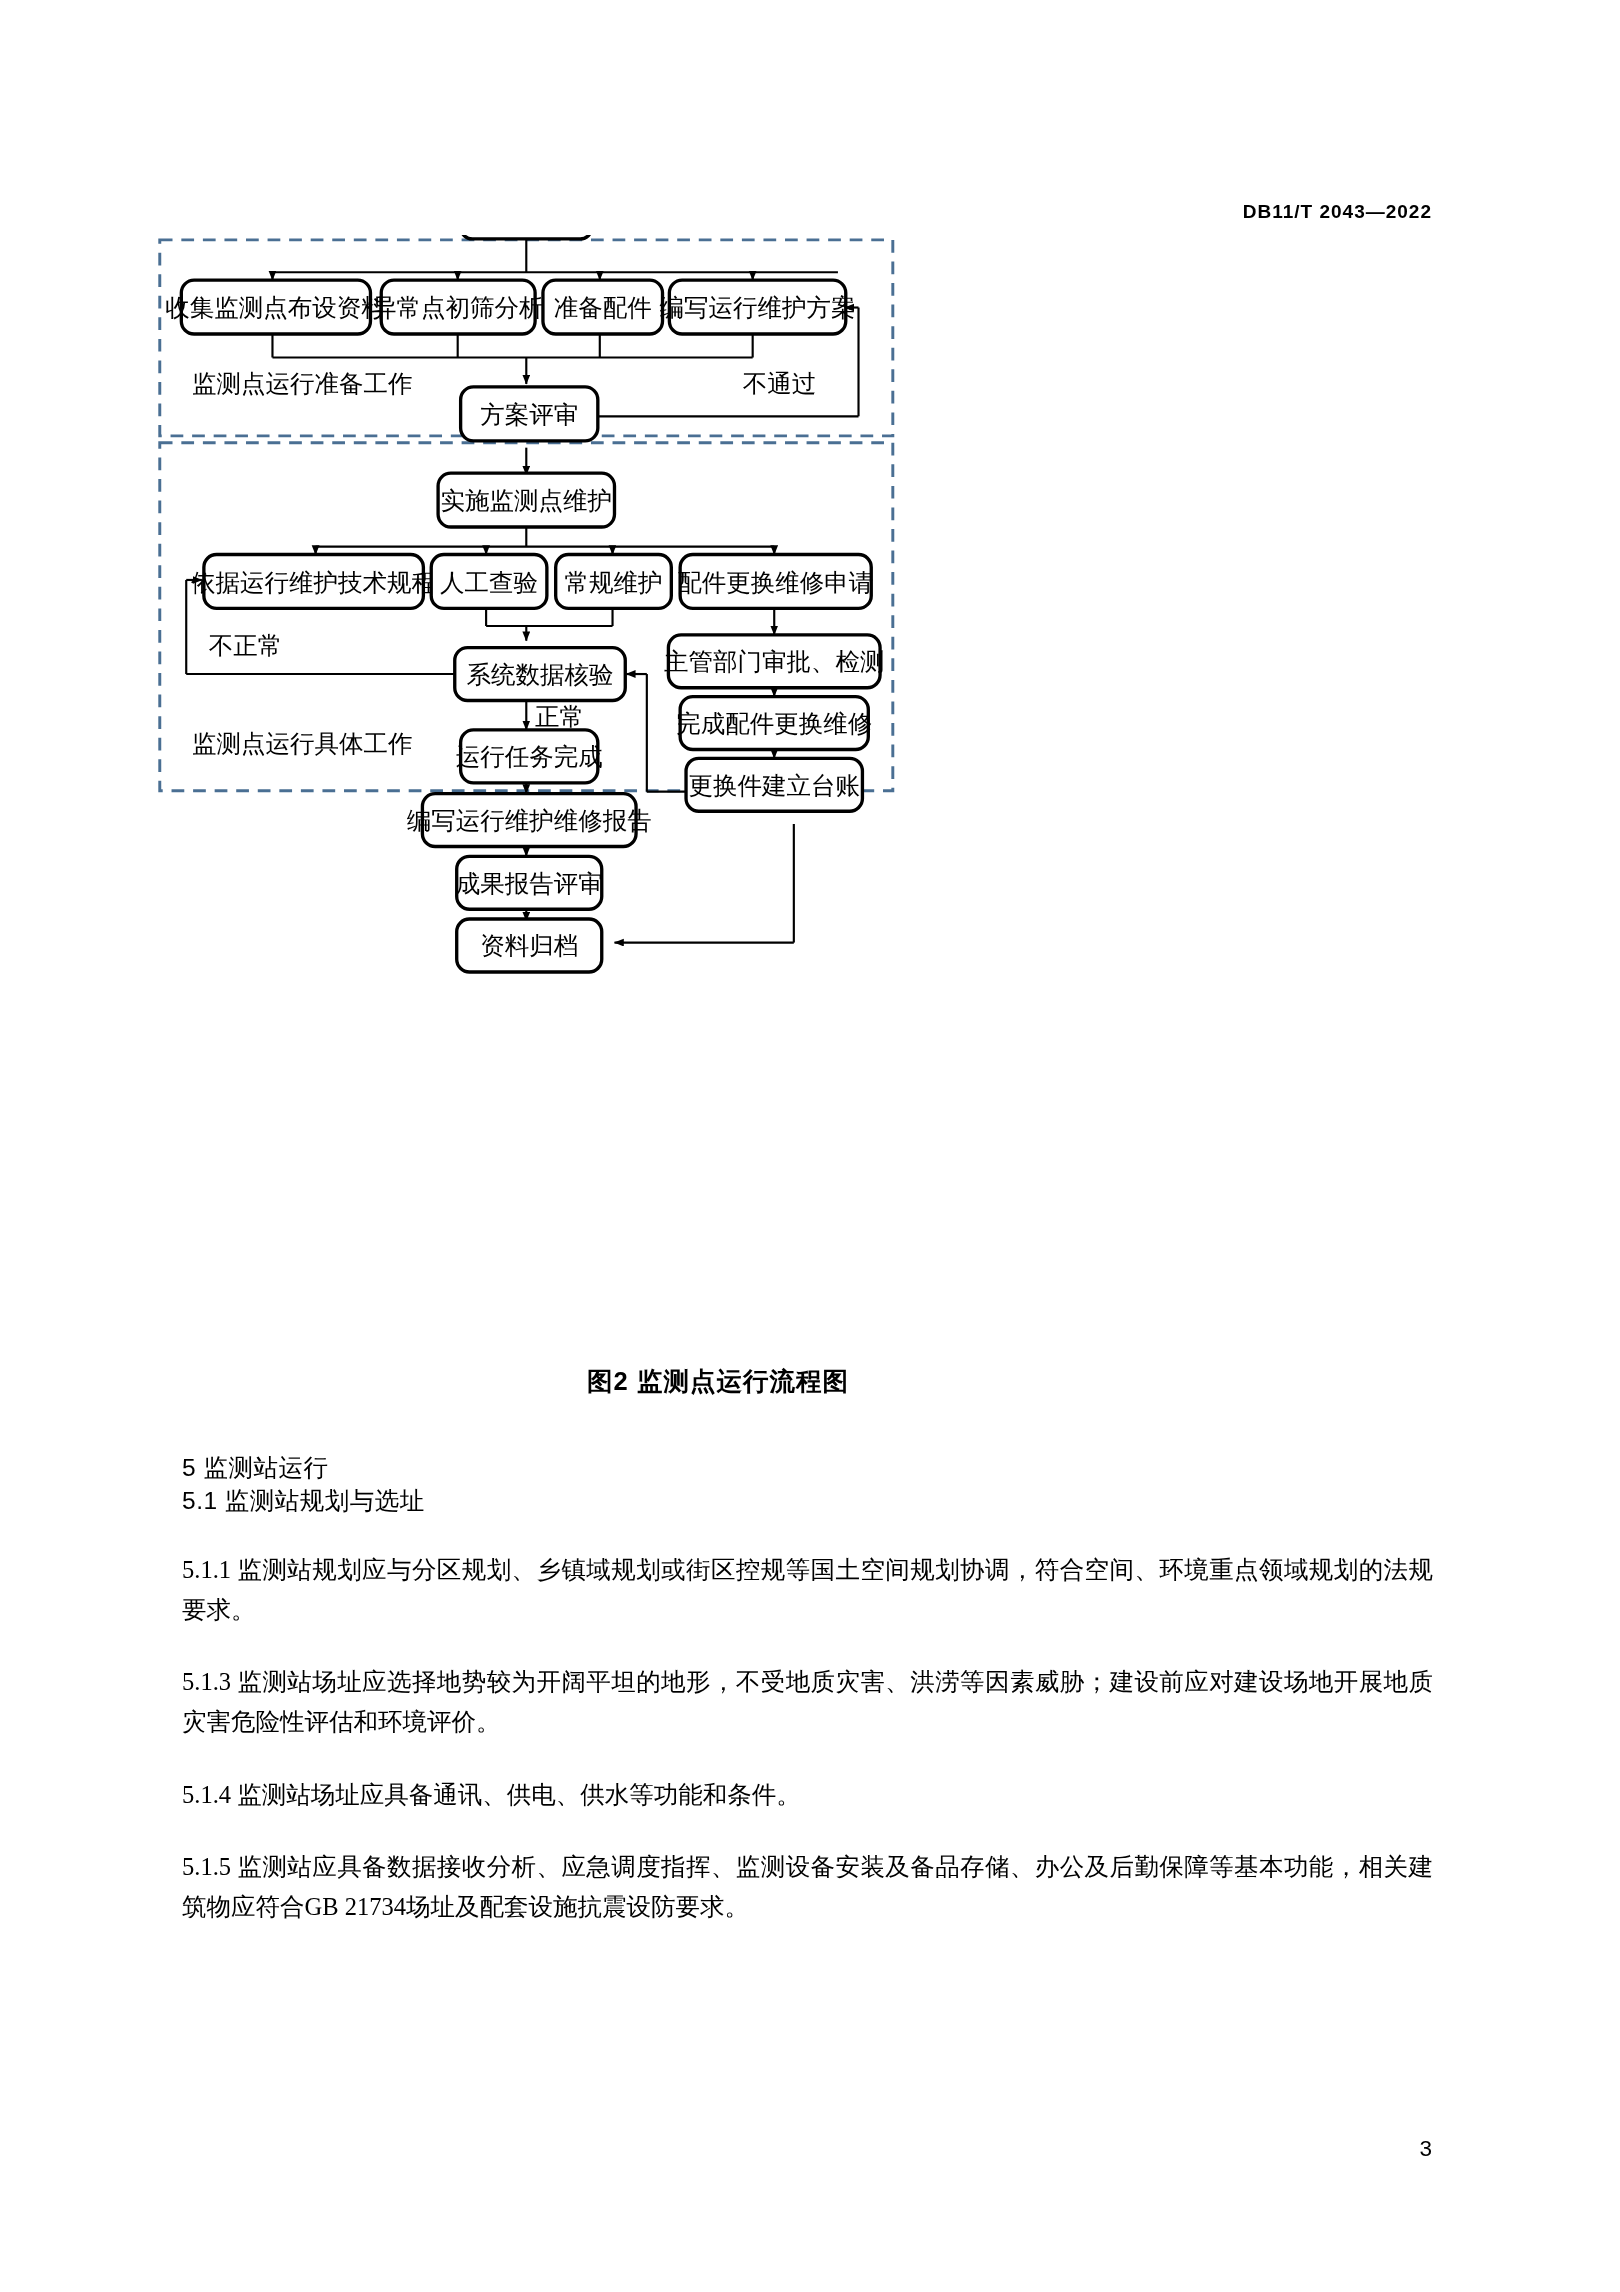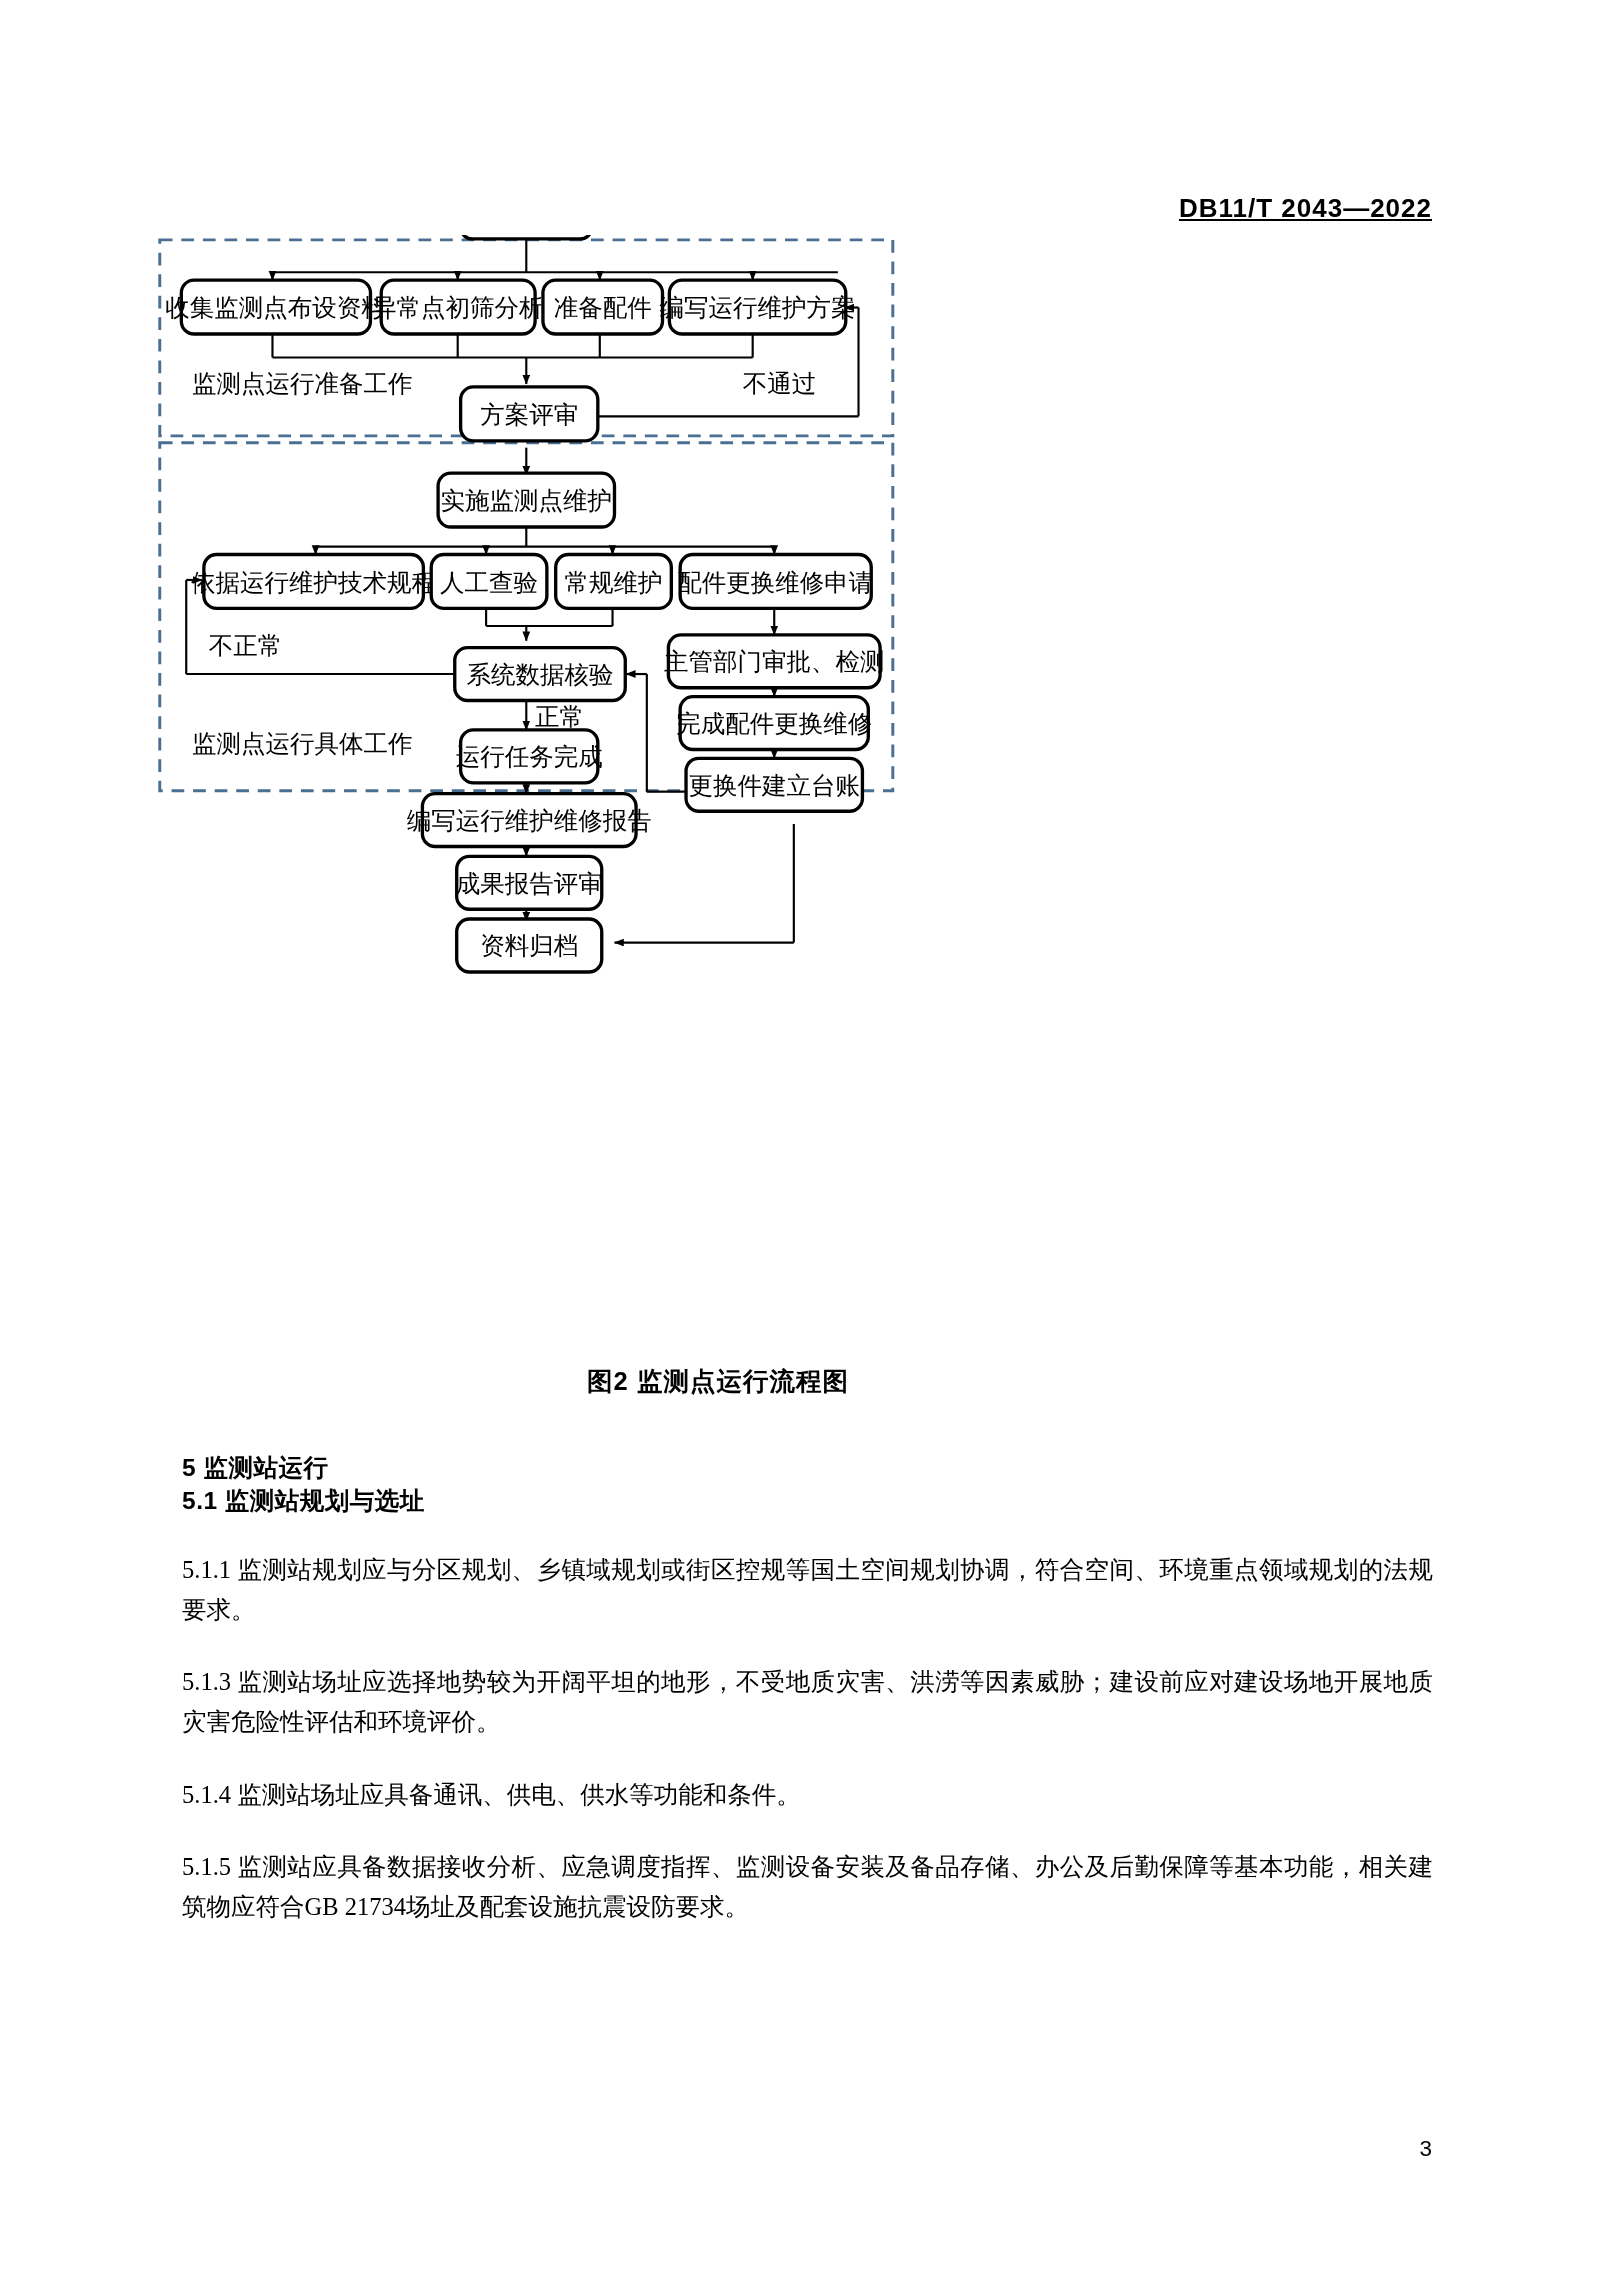--- a/index.html
+++ b/index.html
@@ -3,34 +3,34 @@
 <meta charset="utf-8">
 <style>
   html,body{margin:0;padding:0;background:#fff;}
   body{
     width:1620px;height:2293px;position:relative;overflow:hidden;
     font-family:"Liberation Serif","DejaVu Serif",serif;
     color:#000;
   }
   .page{position:absolute;inset:0;}
   .hdr{
-    position:absolute;top:193px;right:188px;
+    position:absolute;top:201px;right:188px;
     font-family:"Liberation Sans","DejaVu Sans",sans-serif;
-    font-size:26px;font-weight:bold;letter-spacing:1px;white-space:nowrap;text-decoration:underline;
+    font-size:19px;font-weight:bold;letter-spacing:1px;white-space:nowrap;
   }
   .flow{position:absolute;left:0;top:235px;width:1620px;height:1127px;}
   .fcap{
     position:absolute;top:1364px;left:0;width:1436px;text-align:center;
     font-family:"Liberation Sans","DejaVu Sans",sans-serif;
     font-size:25.5px;font-weight:bold;letter-spacing:1px;
   }
   .body-txt{position:absolute;left:182px;top:1451px;width:1264px;}
   h2.sec{
     font-family:"Liberation Sans","DejaVu Sans",sans-serif;
-    font-size:24.5px;font-weight:bold;margin:0;padding:0;letter-spacing:0.5px;
+    font-size:24.5px;font-weight:normal;margin:0;padding:0;letter-spacing:0.5px;
   }
   .h-sec{margin-top:37px;}
   .h-sub{margin-top:43px;}
   p.para{
     font-size:24.5px;line-height:1.62;margin:33px 13px 0 0;text-align:justify;
     font-family:"Liberation Serif","DejaVu Serif",serif;
   }
   .pageno{
     position:absolute;right:188px;bottom:131px;
     font-family:"Liberation Sans","DejaVu Sans",sans-serif;font-size:22.5px;

